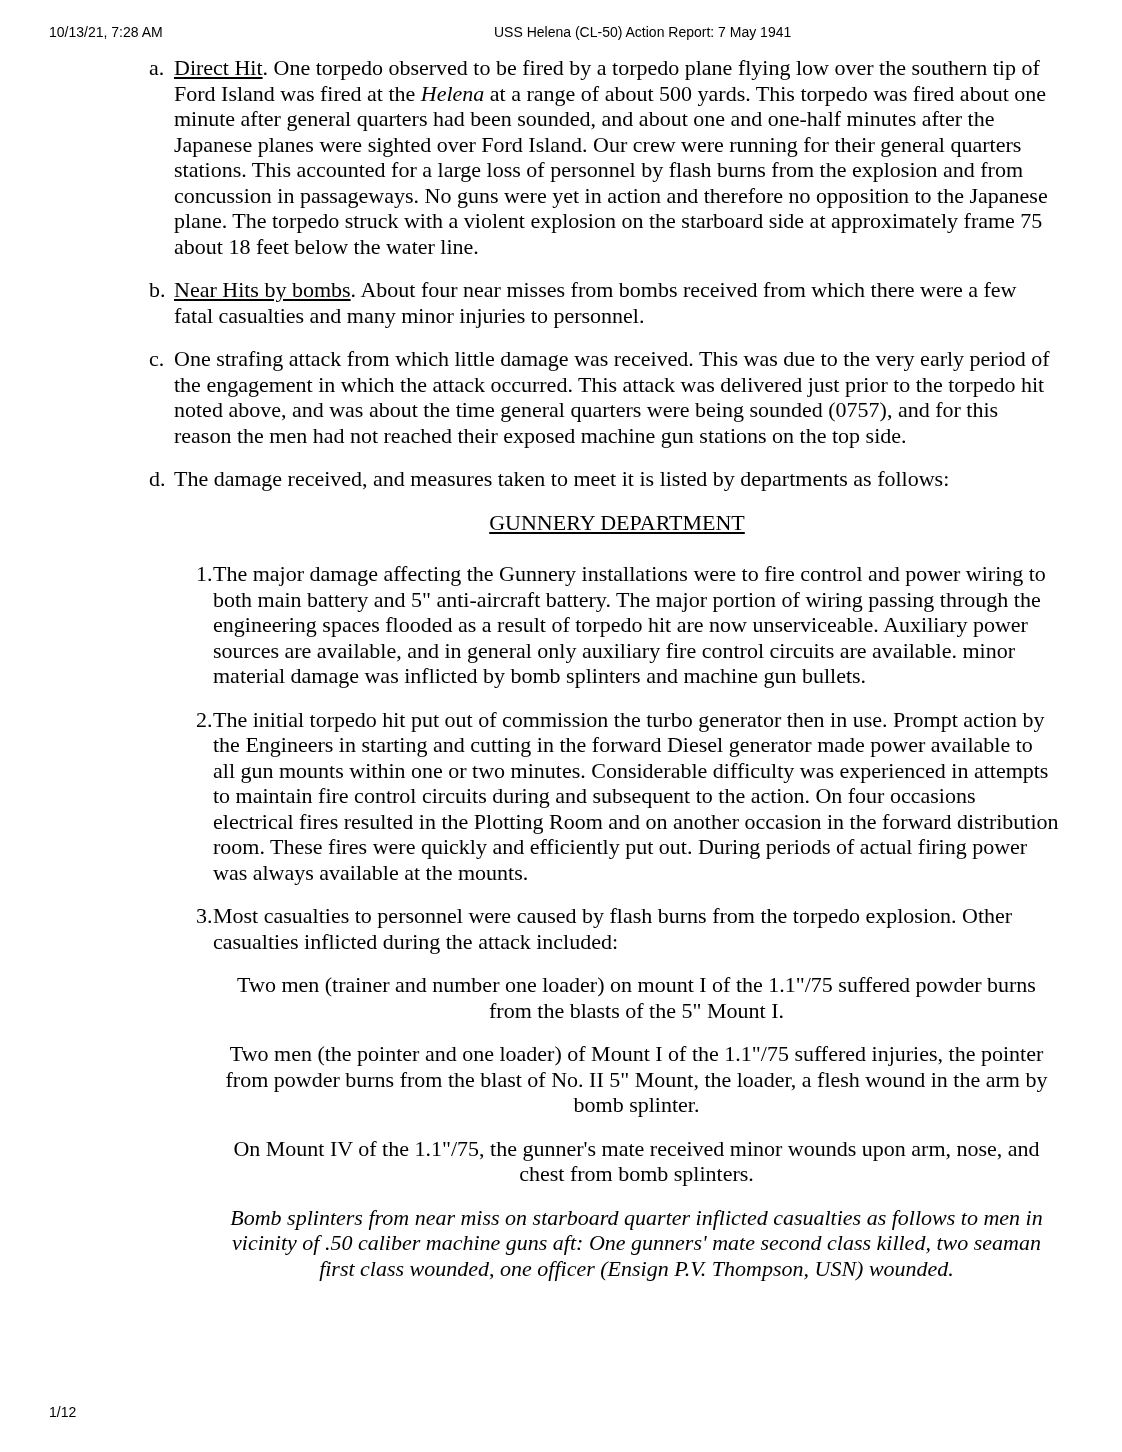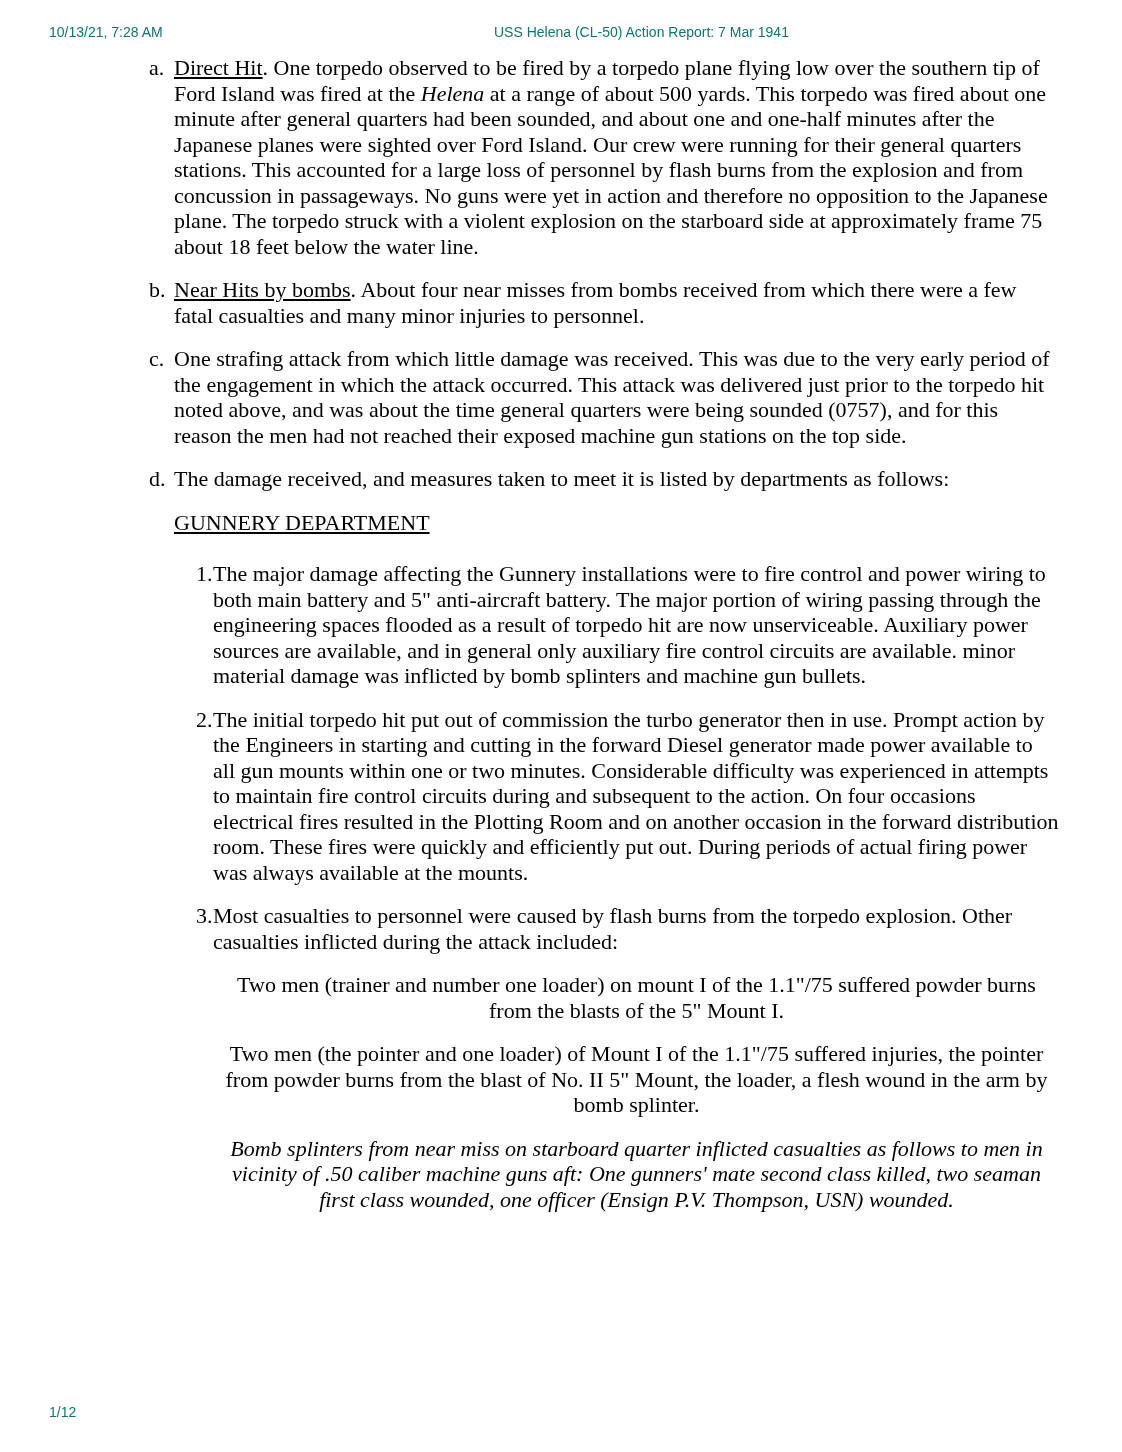--- a/index.html
+++ b/index.html
@@ -11,46 +11,46 @@
     color: #000000;
     font-family: "Liberation Serif", serif;
     font-size: 22px;
     line-height: 25.5px;
     overflow: hidden;
   }
   .print-header, .print-footer {
     font-family: "Liberation Sans", sans-serif;
     font-size: 14px;
     line-height: 16px;
-    color: #0f766e;
+    color: #000000;
     position: absolute;
     white-space: nowrap;
     text-align: right;
   }
   .hdr-date  { top: 24px; left: 49px; }
   .hdr-title { top: 24px; left: 494px; }
   .print-footer { top: 1404px; left: 49px; right: 49px; display: flex; justify-content: space-between; }
   .content { position: absolute; top: 55px; left: 0; width: 100%; }
   .alpha-item { position: relative; margin: 0 62px 18px 174px; }
   .alpha-item > .marker { position: absolute; left: -25px; top: 0; }
   .num-item { position: relative; margin: 0 62px 18px 213px; }
   .num-item > .marker { position: absolute; left: -17px; top: 0; }
   .sub-para { margin: 0 62px 18px 213px; text-align: center; }
   .sub-para.last { margin-bottom: 0; font-style: italic; }
-  .section-heading { margin: 0 62px 26px 174px; }
+  .section-heading { margin: 0 62px 26px 174px; text-align: center; }
   .u { text-decoration: underline; }
   .i { font-style: italic; }
 </style>
 </head>
 <body>
 
 <div class="page">
 
   <div class="print-header hdr-date">10/13/21, 7:28 AM</div>
-  <div class="print-header hdr-title">USS Helena (CL-50) Action Report: 7 Mar 1941</div>
+  <div class="print-header hdr-title">USS Helena (CL-50) Action Report: 7 May 1941</div>
 
   <div class="content">
 
     <div class="alpha-item">
       <span class="marker">a.</span>
       <span class="u">Direct Hit</span><span>. One torpedo observed to be fired by a torpedo plane flying low over the southern tip of Ford Island was fired at the </span><span class="i">Helena</span><span> at a range of about 500 yards. This torpedo was fired about one minute after general quarters had been sounded, and about one and one-half minutes after the Japanese planes were sighted over Ford Island. Our crew were running for their general quarters stations. This accounted for a large loss of personnel by flash burns from the explosion and from concussion in passageways. No guns were yet in action and therefore no opposition to the Japanese plane. The torpedo struck with a violent explosion on the starboard side at approximately frame 75 about 18 feet below the water line.</span>
     </div>
 
     <div class="alpha-item">
       <span class="marker">b.</span>
@@ -81,20 +81,21 @@
       <span>The initial torpedo hit put out of commission the turbo generator then in use. Prompt action by the Engineers in starting and cutting in the forward Diesel generator made power available to all gun mounts within one or two minutes. Considerable difficulty was experienced in attempts to maintain fire control circuits during and subsequent to the action. On four occasions electrical fires resulted in the Plotting Room and on another occasion in the forward distribution room. These fires were quickly and efficiently put out. During periods of actual firing power was always available at the mounts.</span>
     </div>
 
     <div class="num-item">
       <span class="marker">3.</span>
       <span>Most casualties to personnel were caused by flash burns from the torpedo explosion. Other casualties inflicted during the attack included:</span>
     </div>
 
     <div class="sub-para">Two men (trainer and number one loader) on mount I of the 1.1"/75 suffered powder burns from the blasts of the 5" Mount I.</div>
     <div class="sub-para">Two men (the pointer and one loader) of Mount I of the 1.1"/75 suffered injuries, the pointer from powder burns from the blast of No. II 5" Mount, the loader, a flesh wound in the arm by bomb splinter.</div>
+    <div class="sub-para">On Mount IV of the 1.1"/75, the gunner's mate received minor wounds upon arm, nose, and chest from bomb splinters.</div>
     <div class="sub-para last">Bomb splinters from near miss on starboard quarter inflicted casualties as follows to men in vicinity of .50 caliber machine guns aft: One gunners' mate second class killed, two seaman first class wounded, one officer (Ensign P.V. Thompson, USN) wounded.</div>
 
   </div>
 
   <div class="print-footer">
     <span>1/12</span>
   </div>
 
 </div>
 

